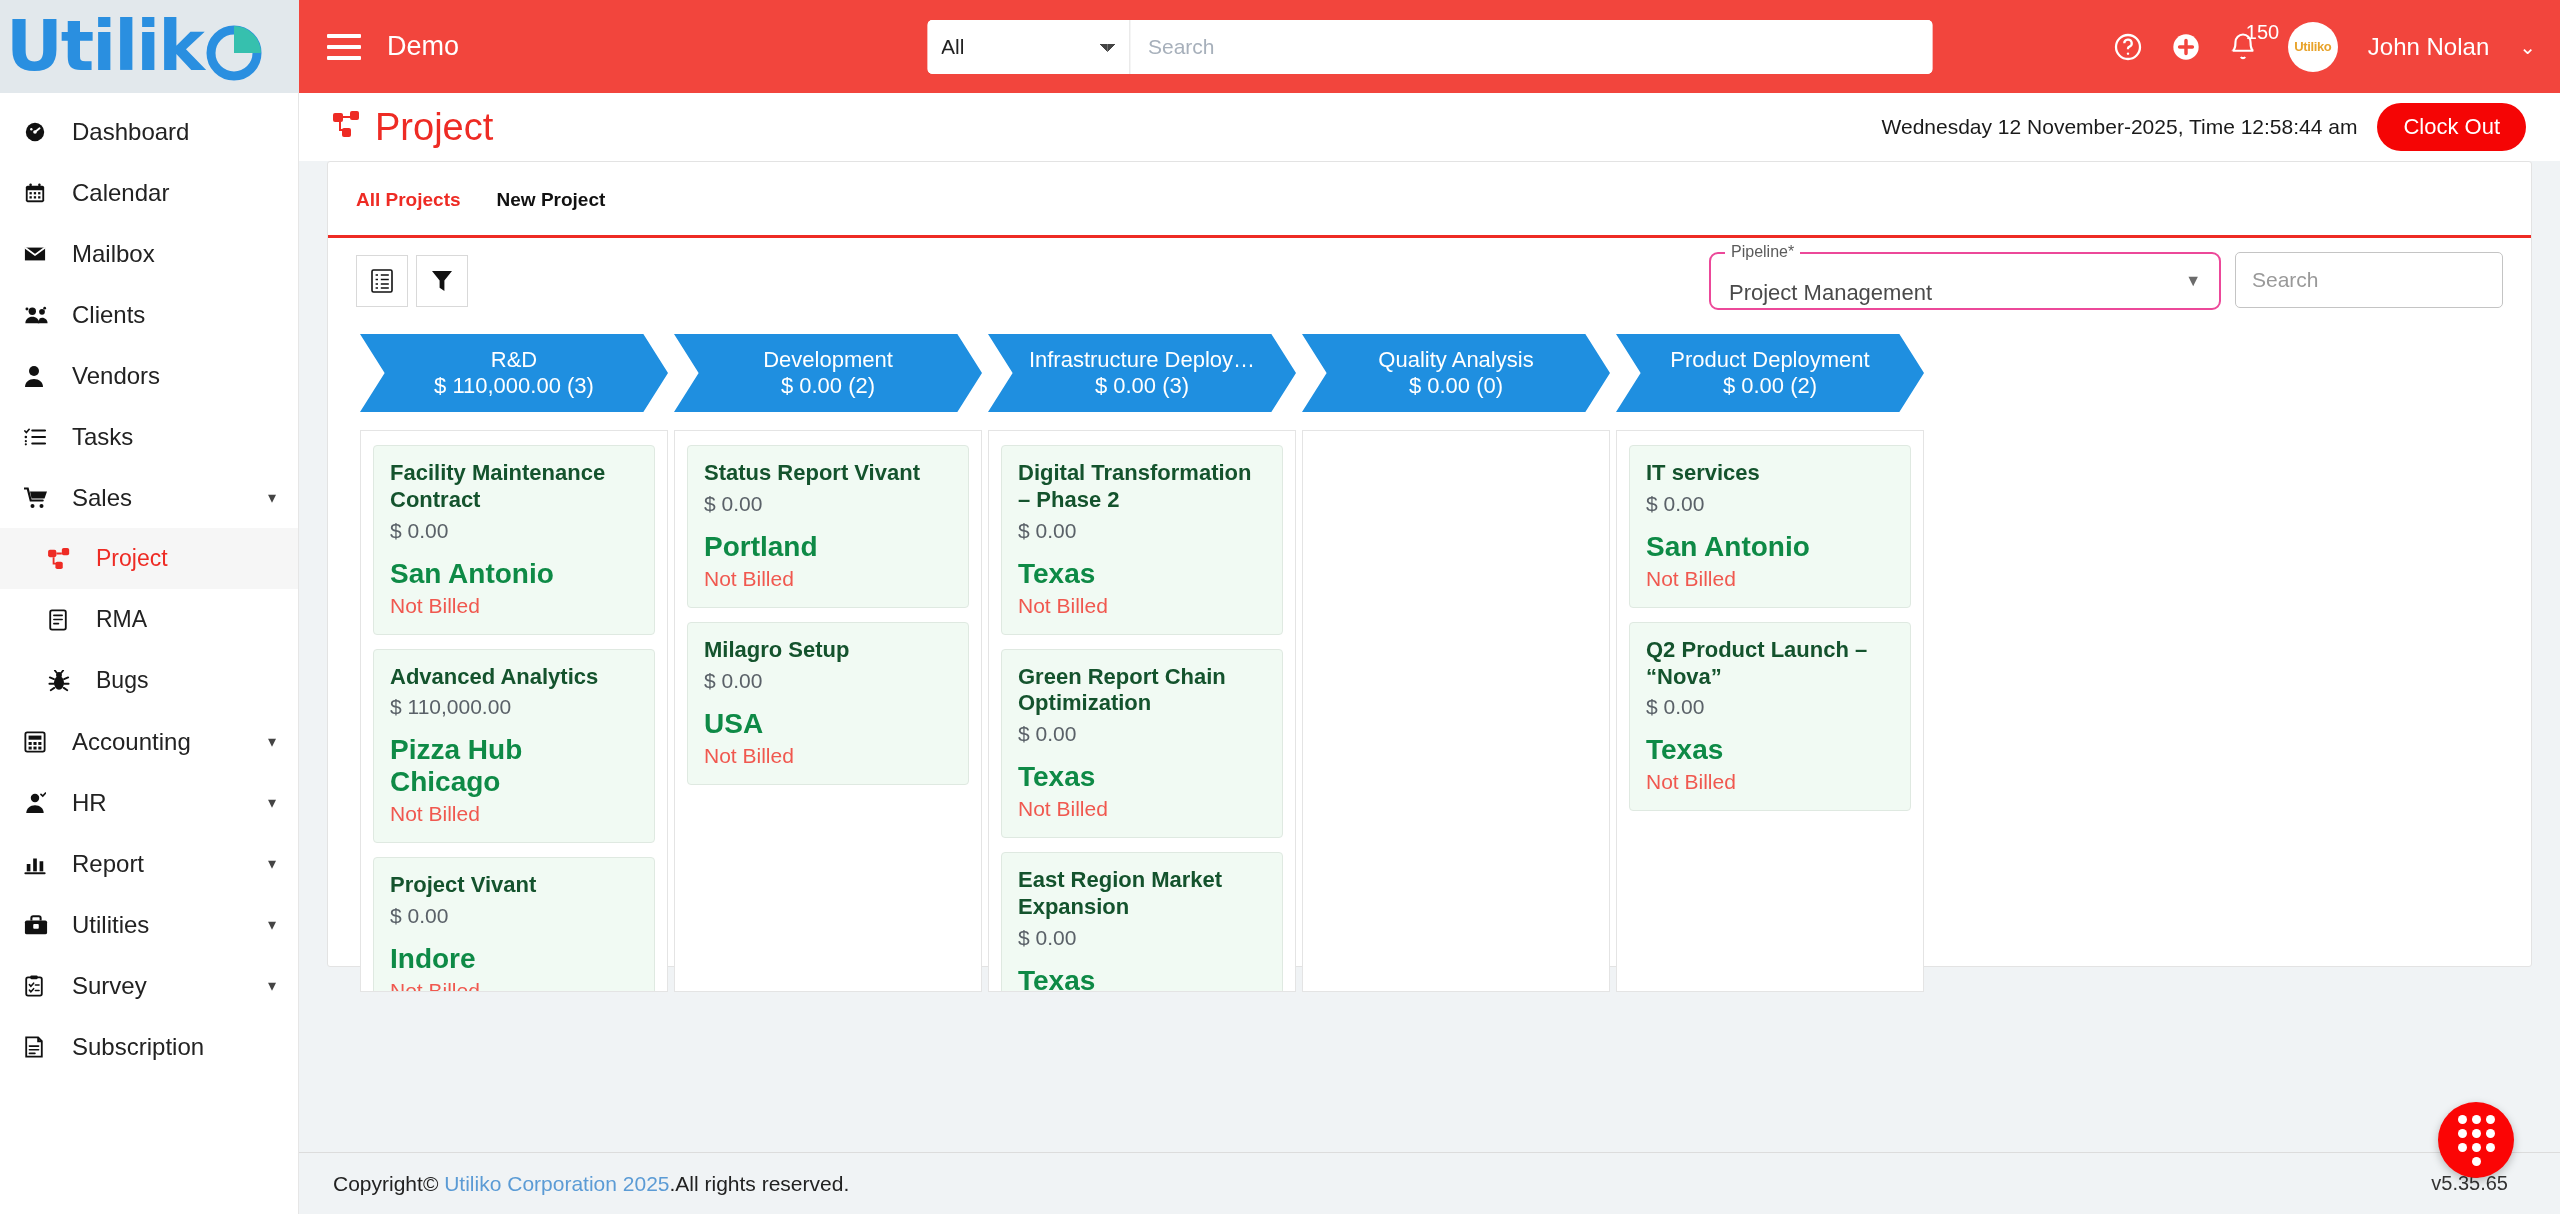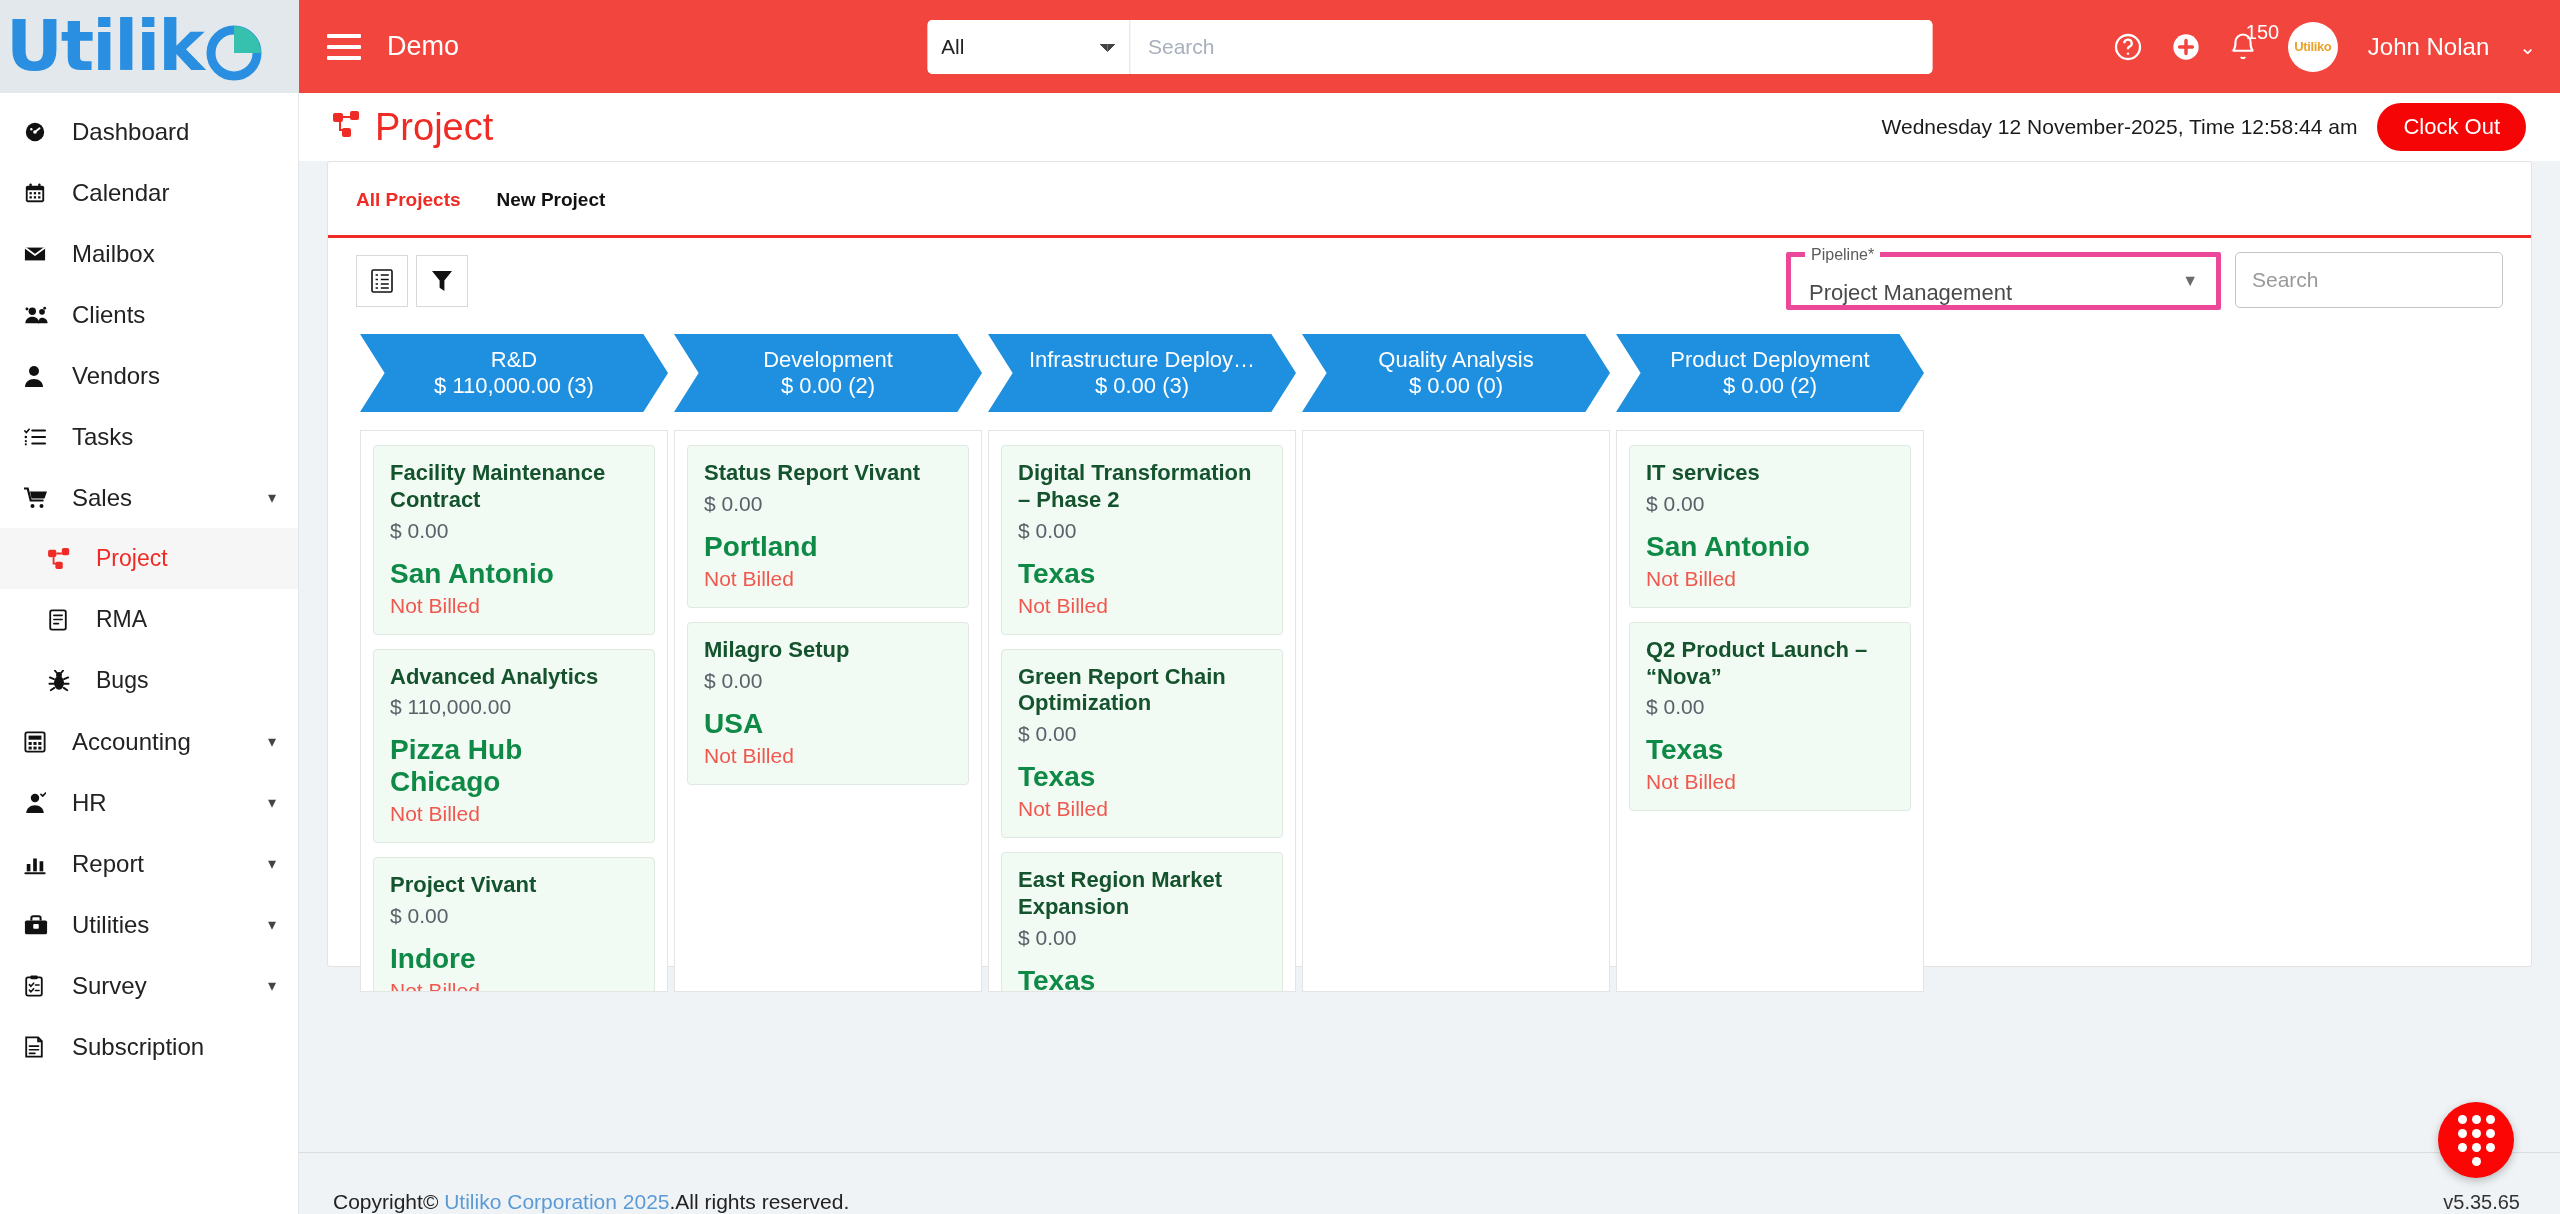--- a/index.html
+++ b/index.html
@@ -139,22 +139,22 @@
 
   .toolbar { display: flex; align-items: center; padding: 14px 28px 0 28px; gap: 0; }
   .icon-btn {
     width: 52px; height: 52px; border: 1px solid #d9d9d9; background: #fff;
     display: flex; align-items: center; justify-content: center; cursor: pointer;
   }
   .icon-btn + .icon-btn { margin-left: 8px; }
 
   .toolbar-right { margin-left: auto; display: flex; align-items: flex-start; gap: 14px; }
   .field {
-    position: relative; width: 435px; height: 58px;
-    border: 5px solid #ec4899; border-radius: 2px; background: #fff;
+    position: relative; width: 512px; height: 58px;
+    border: 2px solid #ec4899; border-radius: 9px; background: #fff;
     display: flex; align-items: center; padding: 0 18px;
   }
   .field-label {
     position: absolute; top: -11px; left: 14px;
     background: #fff; padding: 0 6px;
     font-size: 16px; color: #5b5b5b;
   }
   .field-value { font-size: 22px; color: #4a4a4a; margin-top: 24px; }
   .field-caret { margin-left: auto; color: #6b6b6b; font-size: 16px; }
   .search2 {
@@ -191,21 +191,21 @@
   }
   .card-title { font-size: 22px; font-weight: 700; color: #14532d; line-height: 1.22; }
   .card-amt { font-size: 21px; color: #5a6168; margin-top: 5px; }
   .card-loc { font-size: 28px; font-weight: 700; color: #0e8a46; margin-top: 15px; }
   .card-bill { font-size: 21px; color: #f0584f; margin-top: 4px; }
 
   
   .footer {
     height: 62px; flex: 0 0 62px;
     background: #f0f3f5; border-top: 1px solid #dcdcdc;
-    display: flex; align-items: flex-end; padding: 0 40px 0 34px;
+    display: flex; align-items: center; padding: 0 52px 0 34px;
     font-size: 21px; color: #222;
   }
   .footer a { color: #5b9bd5; text-decoration: none; }
   .version { margin-left: auto; font-size: 20px; color: #333; }
 
   .fab {
     position: fixed; right: 46px; bottom: 36px;
     width: 76px; height: 76px; border-radius: 50%;
     background: #fb0505; display: flex; align-items: center; justify-content: center;
     cursor: pointer; box-shadow: 0 3px 8px rgba(0,0,0,.25);

